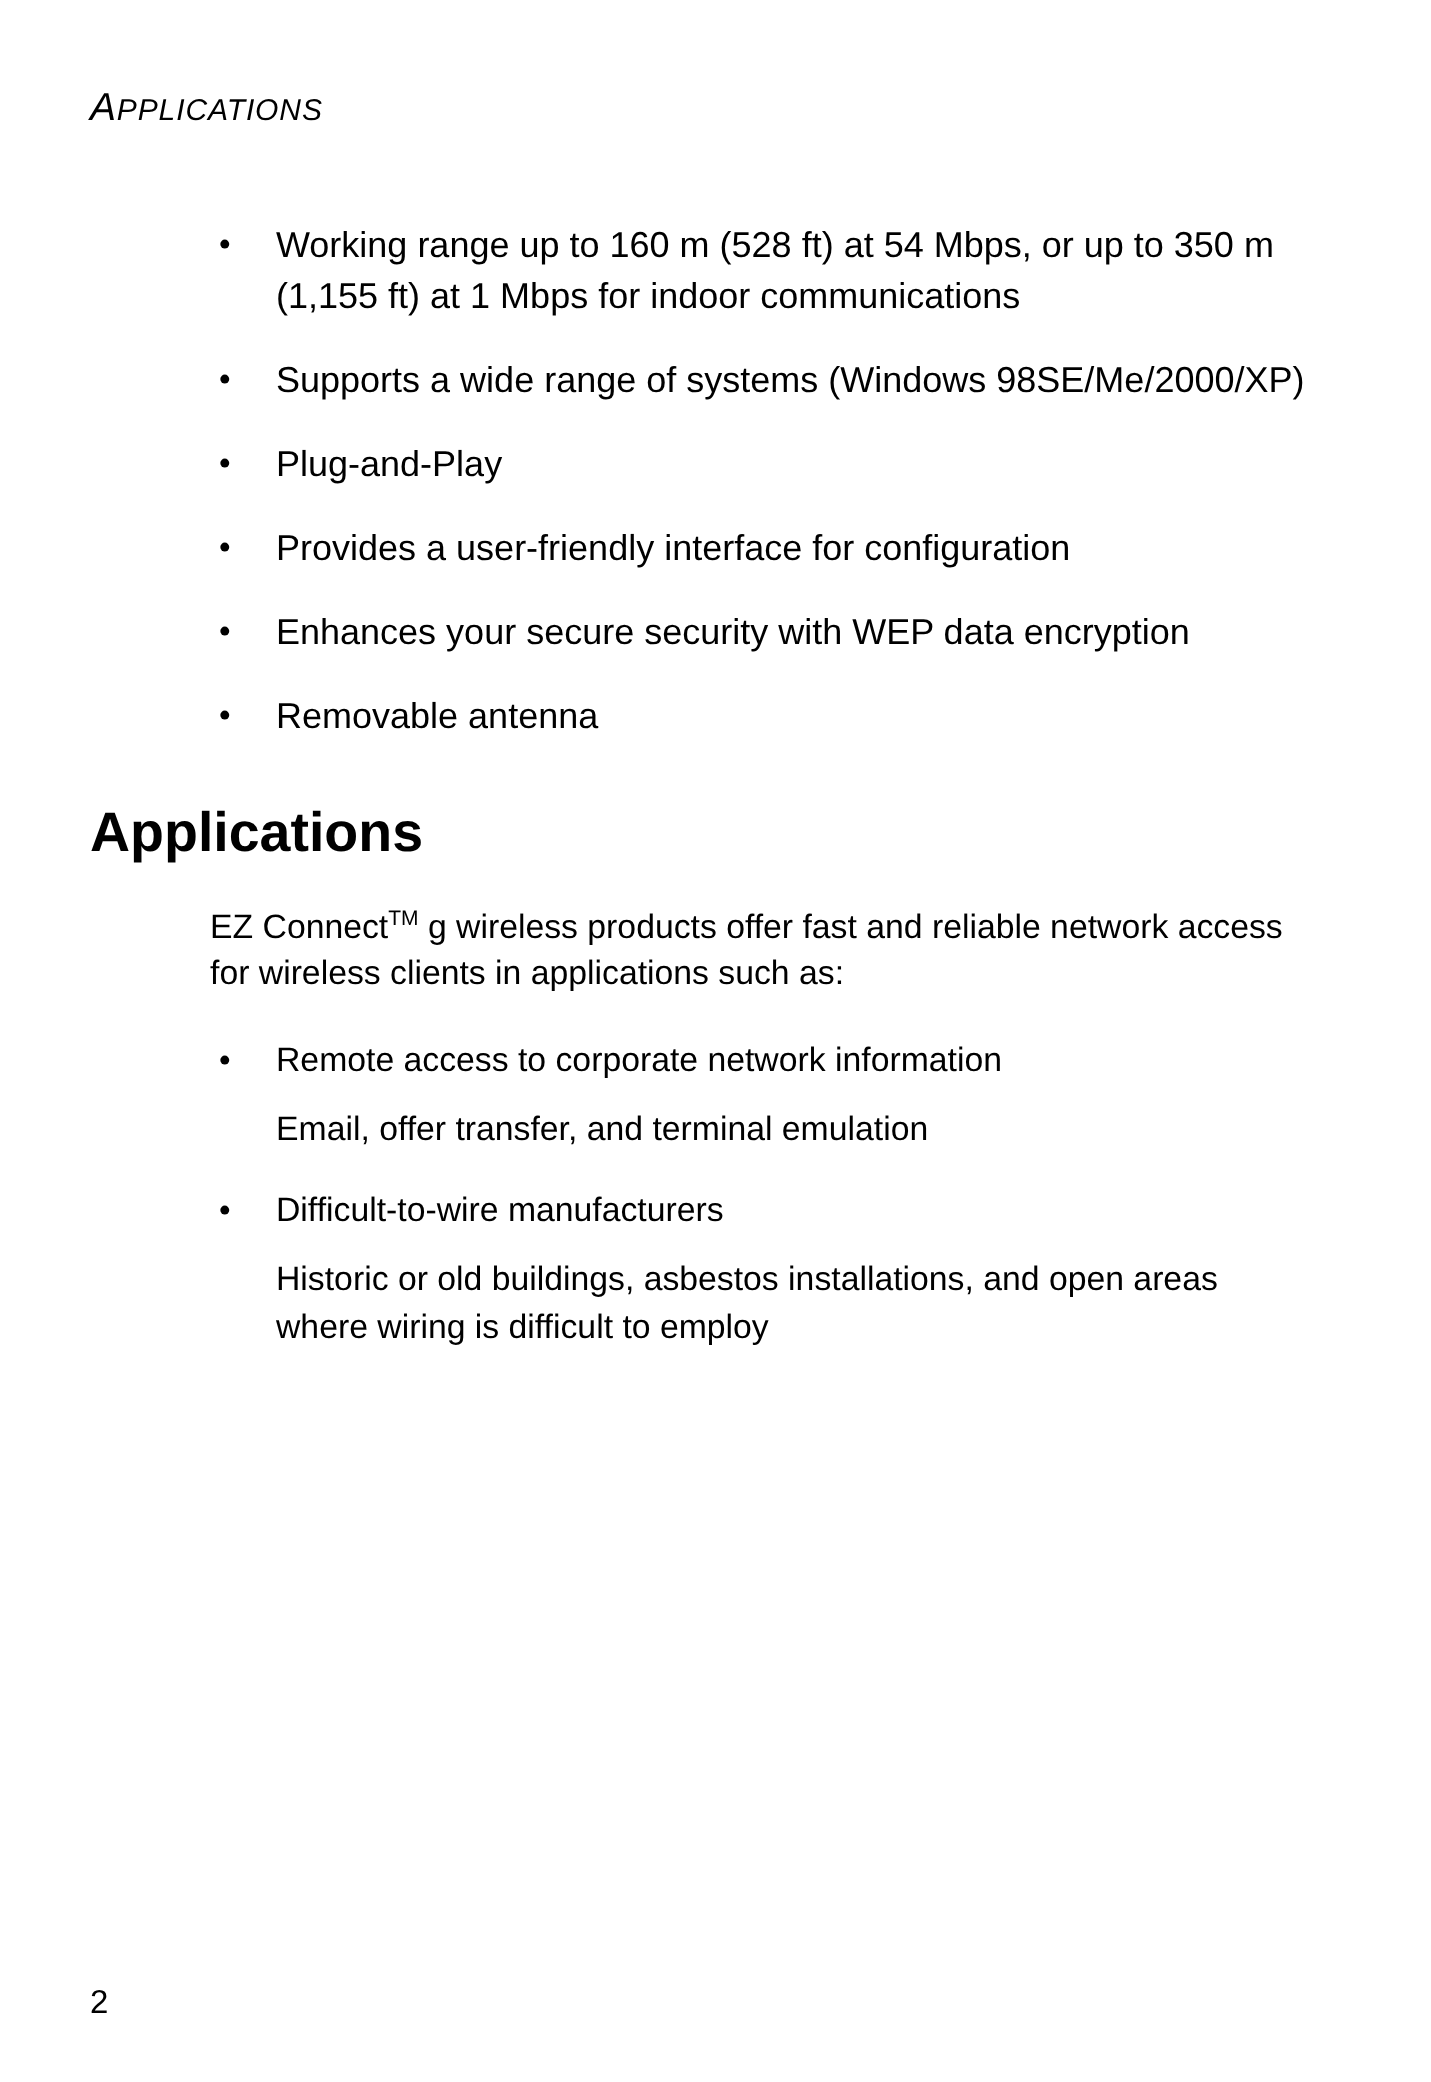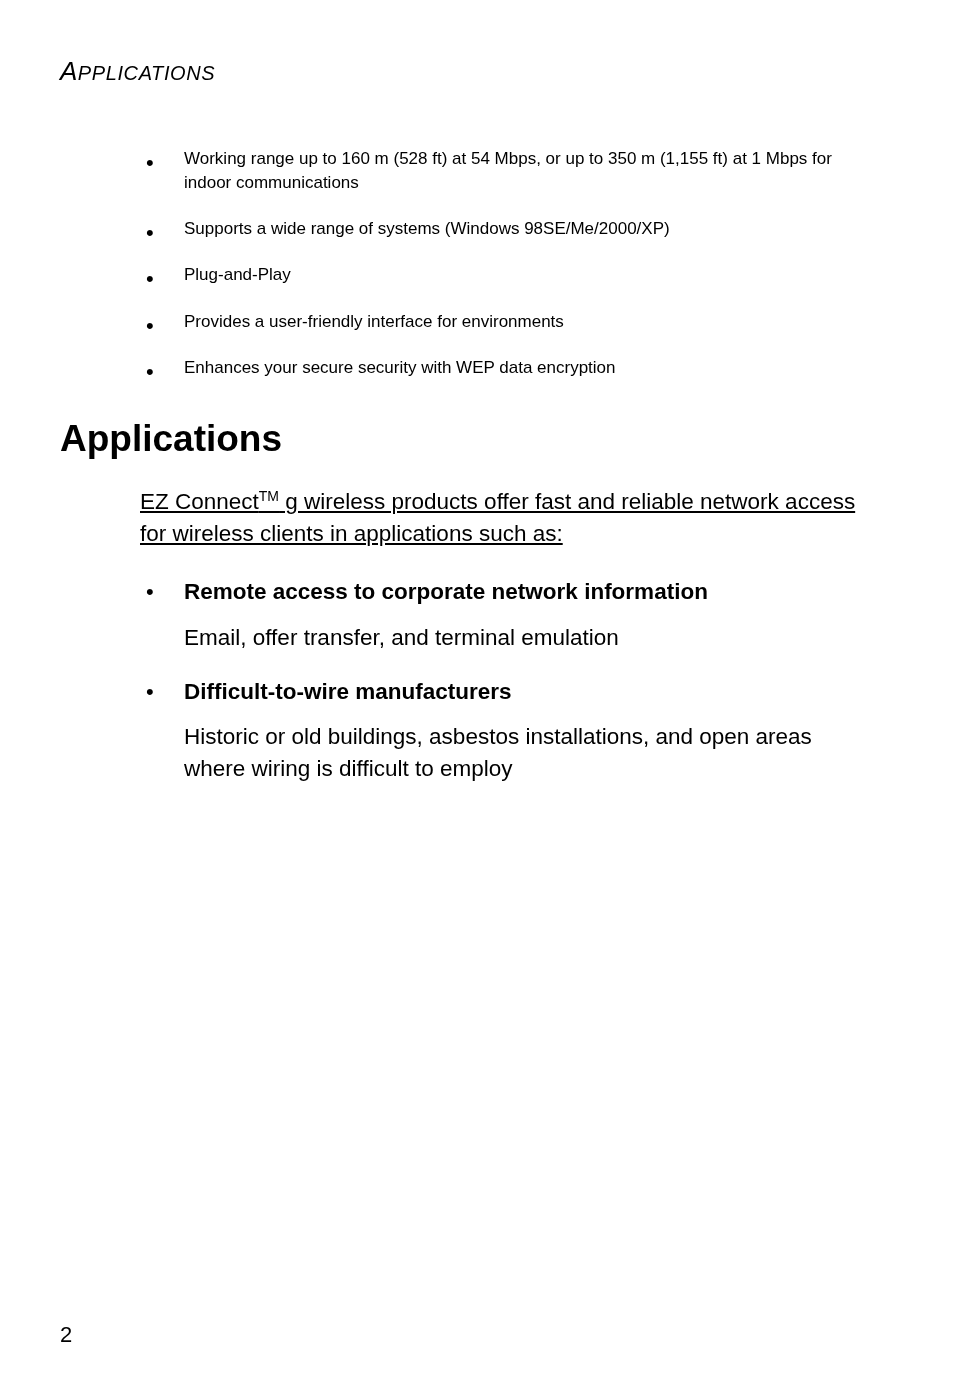--- a/index.html
+++ b/index.html
@@ -33,41 +33,40 @@
   }
   ul.feature-list {
     list-style: none;
     padding: 0 0 0 80px;
     margin: 0 0 24px 0;
   }
   ul.feature-list > li {
     position: relative;
     padding-left: 44px;
     margin-bottom: 22px;
-    font-size: 17px;
+    font-size: 24px;
     line-height: 1.42;
   }
   ul.feature-list > li::before {
     content: "•";
     position: absolute;
     left: 6px;
     top: 0;
     font-size: 22px;
     line-height: 1.42;
   }
   h1.section-title {
     font-size: 37px;
     font-weight: bold;
     margin: 38px 0 26px 0;
   }
   .intro-para {
     margin: 0 0 26px 80px;
     font-size: 22.5px;
     line-height: 1.42;
-    text-decoration: underline;
   }
   .intro-para sup {
     font-size: 14px;
     vertical-align: super;
   }
   ul.app-list {
     list-style: none;
     padding: 0 0 0 80px;
     margin: 0;
   }
@@ -80,21 +79,21 @@
   }
   ul.app-list > li::before {
     content: "•";
     position: absolute;
     left: 6px;
     top: 0;
     font-size: 22px;
     line-height: 1.42;
   }
   ul.app-list .title {
-    font-weight: bold;
+    font-weight: normal;
     display: block;
     margin-bottom: 14px;
   }
   ul.app-list .desc {
     display: block;
   }
   .page-number {
     position: absolute;
     bottom: 40px;
     left: 60px;
@@ -107,22 +106,23 @@
 <div class="page">
 
   <div class="header">
     <span class="header-first">A</span><span class="header-rest">PPLICATIONS</span>
   </div>
 
   <ul class="feature-list">
     <li>Working range up to 160 m (528 ft) at 54 Mbps, or up to 350 m (1,155 ft) at 1 Mbps for indoor communications</li>
     <li>Supports a wide range of systems (Windows 98SE/Me/2000/XP)</li>
     <li>Plug-and-Play</li>
-    <li>Provides a user-friendly interface for environments</li>
+    <li>Provides a user-friendly interface for configuration</li>
     <li>Enhances your secure security with WEP data encryption</li>
+    <li>Removable antenna</li>
   </ul>
 
   <h1 class="section-title">Applications</h1>
 
   <p class="intro-para">
     <span>EZ Connect</span><sup>TM</sup><span> g wireless products offer fast and reliable network access for wireless clients in applications such as:</span>
   </p>
 
   <ul class="app-list">
     <li>

